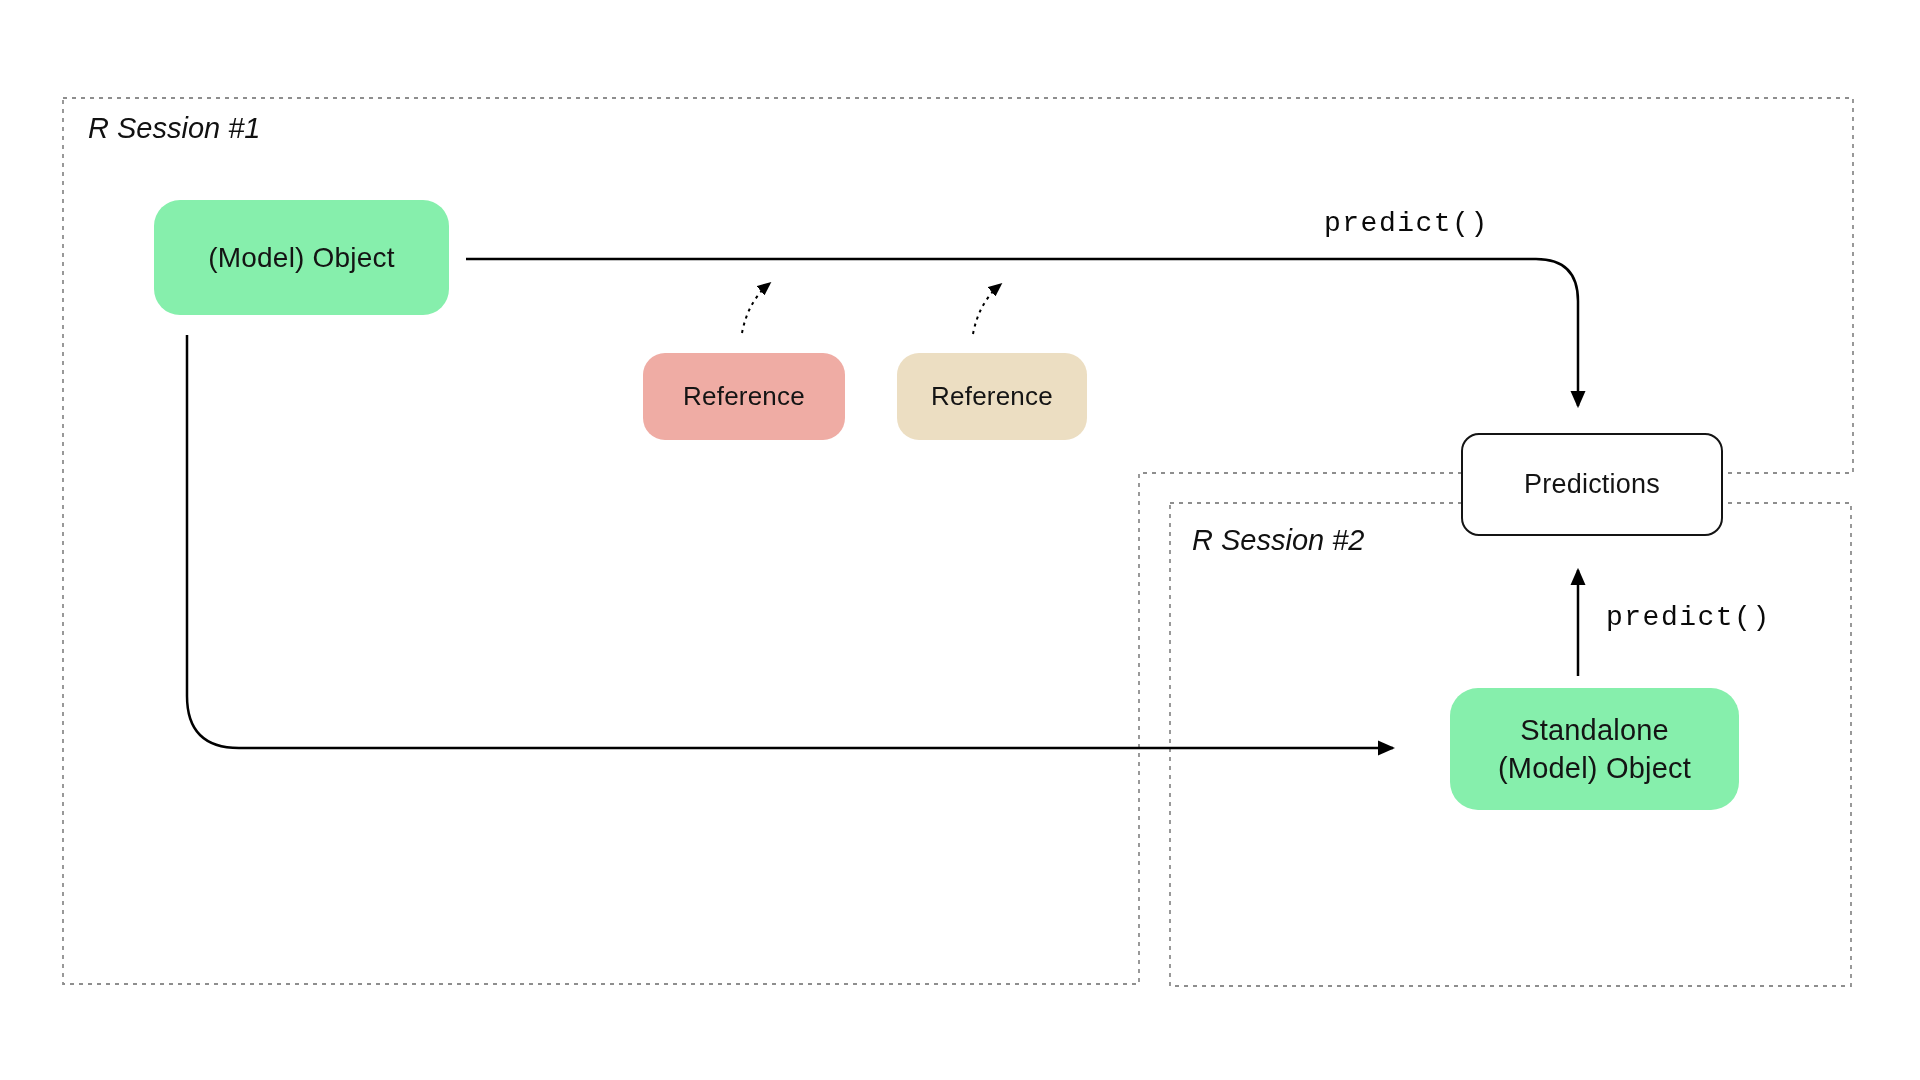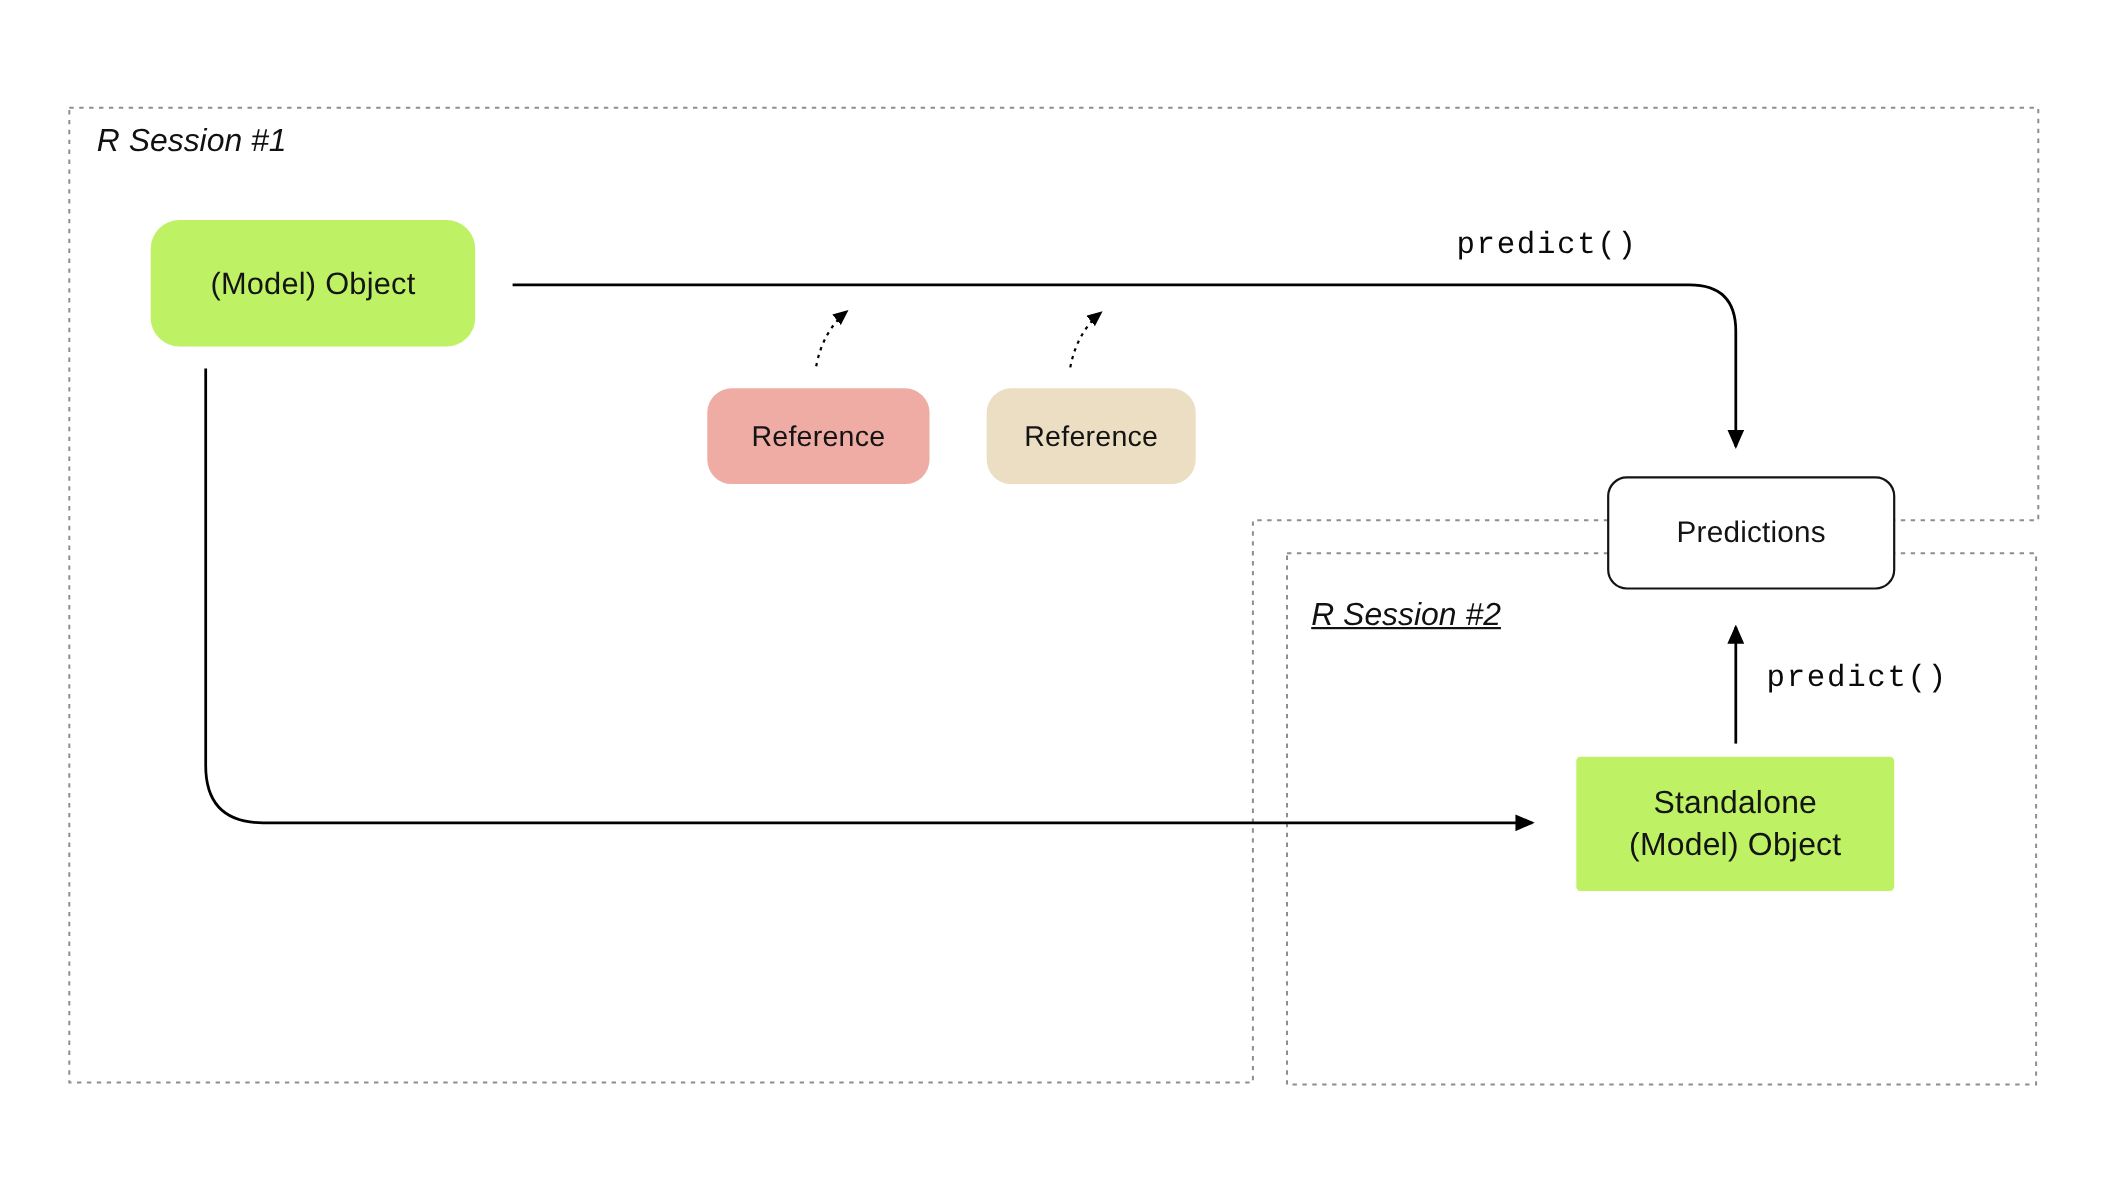--- a/index.html
+++ b/index.html
@@ -36,21 +36,21 @@
   .node {
     position: absolute;
     display: flex;
     flex-direction: column;
     align-items: center;
     justify-content: center;
     text-align: center;
     color: #141414;
     letter-spacing: 0.2px;
   }
-  .node.sage  { background: #bef264; }
+  .node.sage  { background: #86efac; margin-left: 17px; }
   .node.pink  { background: #efaca4; }
   .node.tan   { background: #ecdec2; }
   .node.plain { background: #ffffff; border: 2px solid #141414; }
 
   .node-model {
     left: 137px; top: 200px; width: 295px; height: 115px;
     border-radius: 26px; font-size: 28px;
   }
   .node-ref-red {
     left: 643px; top: 353px; width: 202px; height: 87px;
@@ -59,32 +59,32 @@
   .node-ref-tan {
     left: 897px; top: 353px; width: 190px; height: 87px;
     border-radius: 22px; font-size: 26px;
   }
   .node-predictions {
     left: 1448px; top: 433px; width: 262px; height: 103px;
     border-radius: 18px; font-size: 27px; margin-left: 13px;
   }
   .node-standalone {
     left: 1433px; top: 688px; width: 289px; height: 122px;
-    border-radius: 4px; font-size: 29px; line-height: 1.32;
+    border-radius: 28px; font-size: 29px; line-height: 1.32;
   }
 
   .session-label {
     position: absolute;
     font-style: italic;
     font-size: 29px;
     color: #111111;
     white-space: nowrap;
   }
   .session-label.s1 { left: 88px;  top: 112px; }
-  .session-label.s2 { left: 1192px; top: 543px; text-decoration: underline; }
+  .session-label.s2 { left: 1192px; top: 524px; }
 
   .predict-label {
     position: absolute;
     font-family: "Liberation Mono", monospace;
     font-weight: normal;
     font-size: 28px;
     letter-spacing: 1.5px;
     color: #0a0a0a;
     white-space: nowrap;
   }

